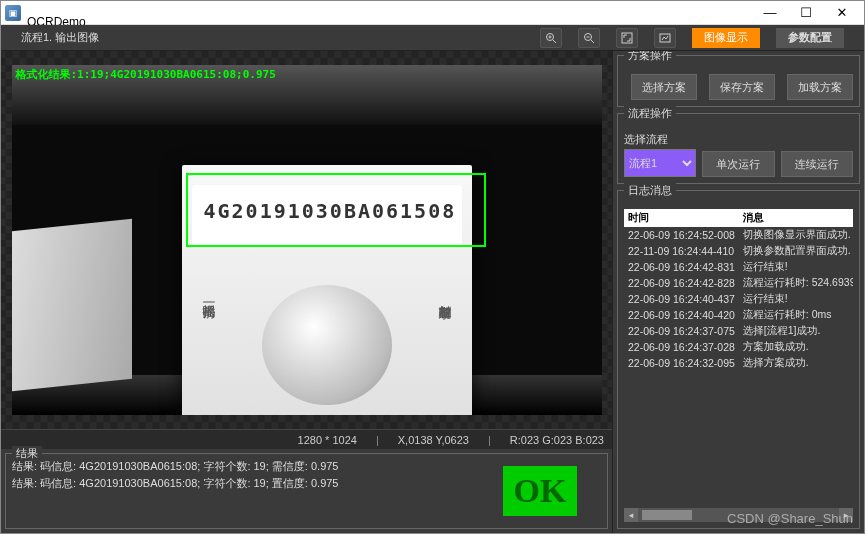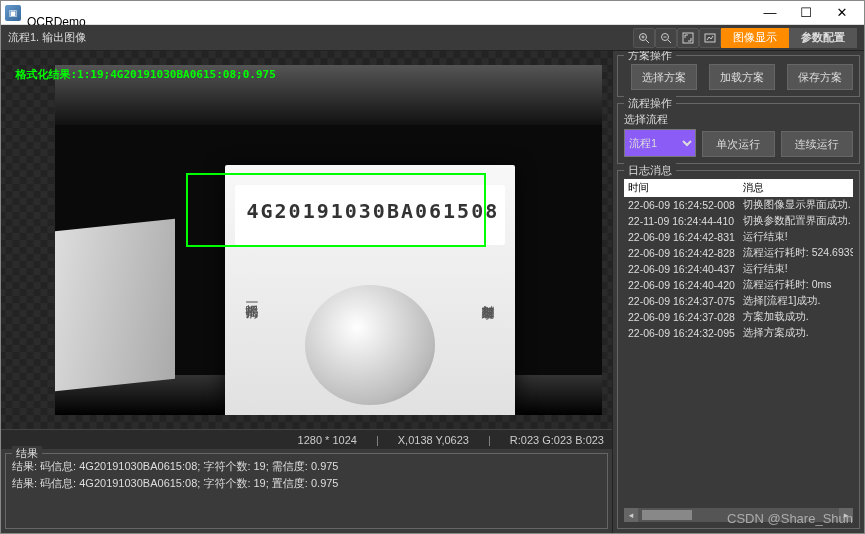--- a/index.html
+++ b/index.html
@@ -4,61 +4,61 @@
 <style>
   * { box-sizing: border-box; margin: 0; padding: 0; font-family: "Microsoft YaHei", Arial, sans-serif; }
   body { background: #f0f0f0; width: 865px; height: 534px; overflow: hidden; }
   .window { width: 865px; height: 534px; background: #fff; display: flex; flex-direction: column; border: 1px solid #888; }
   .titlebar { height: 24px; background: #fff; display: flex; align-items: center; padding: 0 4px; border-bottom: 1px solid #ddd; font-size: 12px; }
   .titlebar .app-icon { width: 16px; height: 16px; background: linear-gradient(135deg,#69c,#369); margin-right: 6px; border-radius: 2px; display:flex;align-items:center;justify-content:center;font-size:9px;color:#fff;}
   .titlebar .title { flex: 1; margin-top: 18px; }
   .winbtns { display: flex; gap: 0; }
   .winbtn { width: 36px; height: 24px; display: flex; align-items: center; justify-content: center; font-size: 13px; cursor: pointer; }
   .client { flex: 1; background: #3a3a3a; display: flex; flex-direction: column; }
-  .toolbar { height: 26px; display: flex; align-items: center; padding: 0 7px; gap: 0; color: #ddd; font-size: 11px; border-bottom: 1px solid #222; }
+  .toolbar { height: 26px; display: flex; align-items: center; padding: 0 20px; gap: 16px; color: #ddd; font-size: 11px; border-bottom: 1px solid #222; }
   .toolbar .spacer { flex: 1; }
   .ticon { width: 22px; height: 20px; border: 1px solid #555; background: #444; display: flex; align-items: center; justify-content: center; cursor: pointer; border-radius: 2px; font-size: 12px; }
   .tabbtn { height: 20px; padding: 0 12px; font-size: 11px; display: flex; align-items: center; cursor: pointer; }
   .tabbtn.active { background: #ff8c00; color: #fff; }
   .tabbtn.inactive { background: #555; color: #ddd; font-weight: bold; }
   .body { flex: 1; display: flex; overflow: hidden; }
   .left { flex: 1; display: flex; flex-direction: column; overflow: hidden; }
   .viewer { flex: 1; position: relative; background: repeating-conic-gradient(#2b2b2b 0% 25%, #232323 0% 50%) 50% / 14px 14px; display:flex; align-items:center; justify-content:center; }
   .imgwrap { width: 590px; height: 350px; position: relative; }
-  .product { position: absolute; inset: 0; background: #0a0a0a; overflow:hidden;margin-left:43px; }
+  .product { position: absolute; inset: 0; background: #0a0a0a; overflow:hidden; }
   .shelf-top { position:absolute; left:0; right:0; top:0; height:60px; background:linear-gradient(#555,#111); }
   .shelf-bot { position:absolute; left:0; right:0; bottom:0; height:40px; background:linear-gradient(#333,#000); }
   .sidebox { position:absolute; left:0; top:160px; width:120px; height:160px; background:linear-gradient(100deg,#ddd,#aaa); transform:skewY(-6deg); }
   .box { position:absolute; left:170px; top:100px; width:290px; height:260px; background:linear-gradient(#f8f8f8,#e0e0e0); border-radius:2px; box-shadow:0 4px 20px rgba(0,0,0,0.8);}
   .box .codearea { position:absolute; left:10px; top:20px; right:10px; height:60px; background:#fff; border-radius:3px;}
   .box .dotcode { position:absolute; left:22px; top:34px; font-family: monospace; font-size:20px; letter-spacing:2px; color:#333; font-weight:bold; filter:blur(0.4px);}
   .box .circle { position:absolute; left:80px; top:120px; width:130px; height:120px; border-radius:50%; background:radial-gradient(circle at 40% 35%,#fff,#bbb 70%,#888);}
   .box .cn-left { position:absolute; left:18px; top:130px; writing-mode:vertical-rl; font-size:13px; color:#555;}
   .box .cn-right { position:absolute; right:18px; top:130px; writing-mode:vertical-rl; font-size:13px; color:#555;}
   .greenbox { position:absolute; border:2px solid #0f0; left:174px; top:108px; width:300px; height:74px; }
   .overlay-text { position:absolute; left:4px; top:2px; font-size:11px; color:#0f0; font-weight:bold; font-family:monospace;}
   .statusbar { height: 20px; background:#2a2a2a; color:#ccc; font-size:11px; display:flex; align-items:center; justify-content:flex-end; padding:6px 8px; gap:19px; border-top:1px solid #444;}
   .statusbar .sep { opacity:0.6; }
   .results { border:1px solid #666; margin:4px; padding:4px 6px; position:relative; }
   .results .legend { position:absolute; top:-8px; left:6px; background:#3a3a3a; padding:0 4px; font-size:11px; color:#ddd;}
   .results .rows { font-size:11px; color:#ddd; line-height:1.5; font-family: "SimSun", monospace;}
   .results .okbadge { position:absolute; right:30px; top:12px; width:74px; height:50px; background:#0c0; color:#0a0; display:flex; align-items:center; justify-content:center;}
   .results .okbadge span{ color:#060; font-size:34px; font-weight:bold; font-family:serif;}
   .right { width: 252px; background:#3a3a3a; border-left:1px solid #222; display:flex; flex-direction:column; padding:4px; gap:6px; overflow:hidden;}
-  .group { border:1px solid #666; padding:8px 6px 6px; position:relative;}
+  .group { border:1px solid #666; padding:18px 6px 6px; position:relative;}
   .group .legend { position:absolute; top:-8px; left:6px; background:#3a3a3a; padding:0 4px; font-size:11px; color:#ddd;}
   .btnrow { display:flex; gap:12px;margin-left:7px; }
   .btn { flex:1; height:26px; background:#555; color:#ddd; font-size:11px; display:flex; align-items:center; justify-content:center; cursor:pointer; border:1px solid #666;}
   .selrow { display:flex; gap:6px; align-items:flex-end;}
   .selcol { display:flex; flex-direction:column; gap:2px; font-size:11px; color:#ddd;}
   select { background:#8b5cf6; color:#ddd; border:1px solid #777; font-size:11px; height:28px; width:72px;}
   .loggroup { flex:1; display:flex; flex-direction:column; min-height:0;}
   .logtable { flex:1; overflow:auto; background:#3a3a3a; font-size:10.5px; color:#ddd;}
   .logtable table { width:100%; border-collapse:collapse;}
-  .logtable th { background:#fff; color:#000; text-align:left; padding:2px 4px; font-weight:normal; position:sticky; top:0;}
+  .logtable th { background:#fff; color:#000; text-align:left; padding:2px 4px; font-weight:bold; position:sticky; top:0;}
   .logtable td { padding:1px 4px; white-space:nowrap;}
   .hscroll { height:14px; background:#555; display:flex; align-items:center;}
   .hscroll .thumb { width:50px; height:10px; background:#888; margin-left:4px;}
   .hscroll .arrow { width:14px; height:14px; background:#666; display:flex;align-items:center;justify-content:center;font-size:9px;color:#ccc;}
   .watermark { position:absolute; right:12px; bottom:8px; color:#bbb; font-size:13px; opacity:0.85; pointer-events:none; z-index:50;}
 </style>
 </head>
 <body>
 
 <div class="window">
@@ -135,30 +135,33 @@
           <span>R:023  G:023  B:023</span>
         </div>
         <div class="results">
           <div class="legend">结果</div>
           <div class="rows">
             <div>结果: 码信息: 4G20191030BA0615:08;  字符个数: 19;  需信度: 0.975</div>
             <div>结果: 码信息: 4G20191030BA0615:08;  字符个数: 19;  置信度: 0.975</div>
             <div>&nbsp;</div>
             <div>&nbsp;</div>
           </div>
+          <div class="okbadge">
+              <span>OK</span>
+            </div>
         </div>
       </div>
 
       <div class="right">
         <div class="group">
           <div class="legend">方案操作</div>
           <div class="btnrow">
             <div class="btn">选择方案</div>
+            <div class="btn">保存方案</div>
             <div class="btn">加载方案</div>
-            <div class="btn">保存方案</div>
           </div>
         </div>
 
         <div class="group">
           <div class="legend">流程操作</div>
           <div class="selrow">
             <div class="selcol">
               <span>选择流程</span>
               <select>
                 <option>流程1</option>

